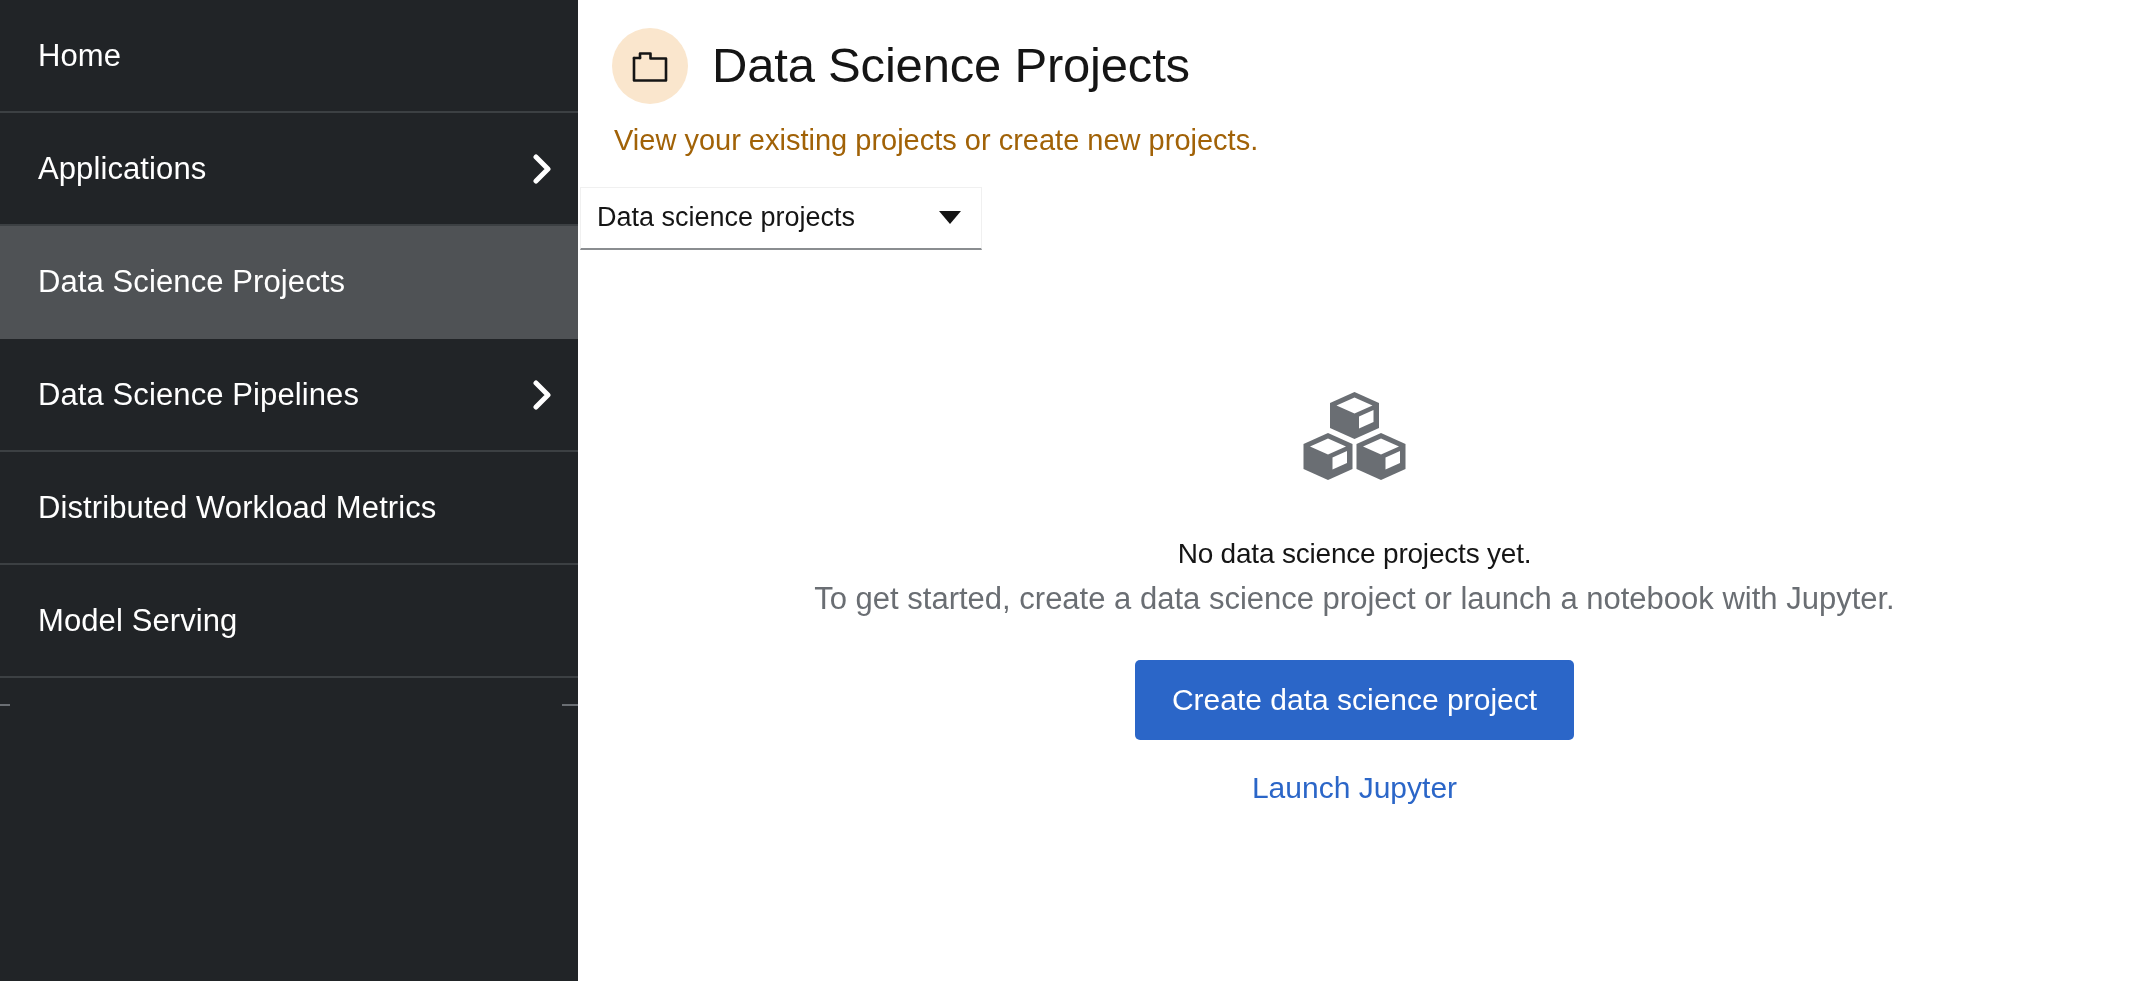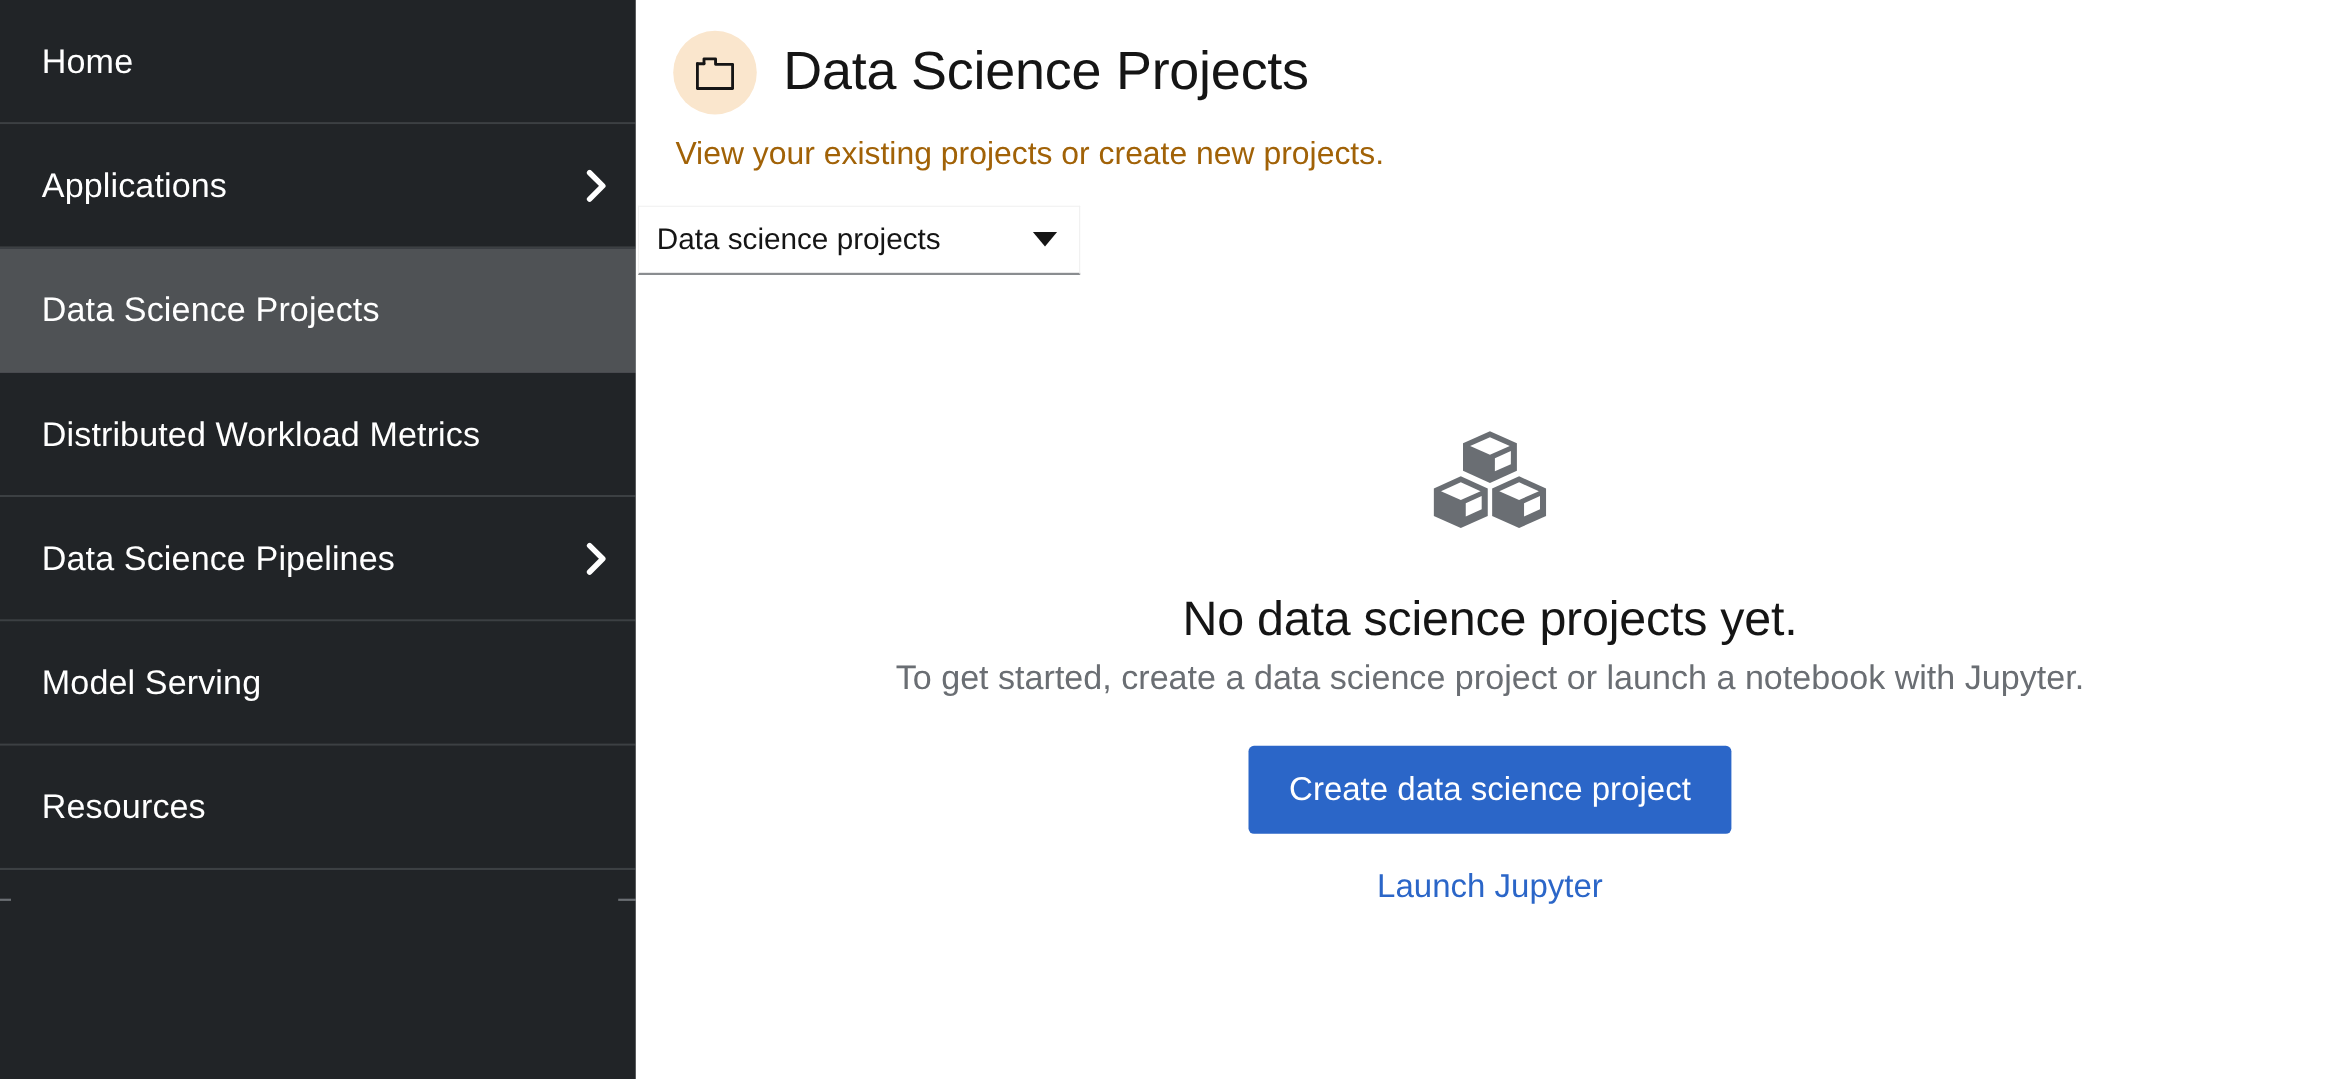--- a/index.html
+++ b/index.html
@@ -181,21 +181,21 @@
     display: flex;
     flex-direction: column;
     align-items: center;
   }
 
   .empty-icon { width: 115px; height: 103px; }
   .empty-icon svg { display: block; width: 115px; height: 103px; }
 
   .empty-title {
     margin-top: 50px;
-    font-size: 44px;
+    font-size: 28px;
     line-height: 1.1;
     color: #151515;
     font-weight: 400;
     letter-spacing: -0.2px;
   }
 
   .empty-body {
     margin-top: 10px;
     font-size: 31px;
     line-height: 1.2;
@@ -258,39 +258,36 @@
             <path d="M4 3 L16 15 L4 27" fill="none" stroke="#ffffff" stroke-width="5" stroke-linecap="round" stroke-linejoin="round"></path>
           </svg>
         </span>
       </li>
 
       <li class="nav-item active">
         <span class="nav-label">Data Science Projects</span>
       </li>
 
       <li class="nav-item">
-        <span class="nav-label">Distributed Workload Metrics</span>
-      </li>
-
-      <li class="nav-item">
         <span class="nav-label">Data Science Pipelines</span>
         <span class="chev">
           <svg width="22" height="30" viewBox="0 0 22 30" aria-hidden="true">
             <path d="M4 3 L16 15 L4 27" fill="none" stroke="#ffffff" stroke-width="5" stroke-linecap="round" stroke-linejoin="round"></path>
           </svg>
         </span>
       </li>
 
       <li class="nav-item">
+        <span class="nav-label">Distributed Workload Metrics</span>
+      </li>
+
+      <li class="nav-item">
         <span class="nav-label">Model Serving</span>
       </li>
 
-      <li class="nav-item">
-        <span class="nav-label">Resources</span>
-      </li>
     </ul>
 
     <div class="nav-tail">
       <div class="partial-rule"></div>
     </div>
   </nav>
 
   <main class="main">
 
     <header class="page-header">

